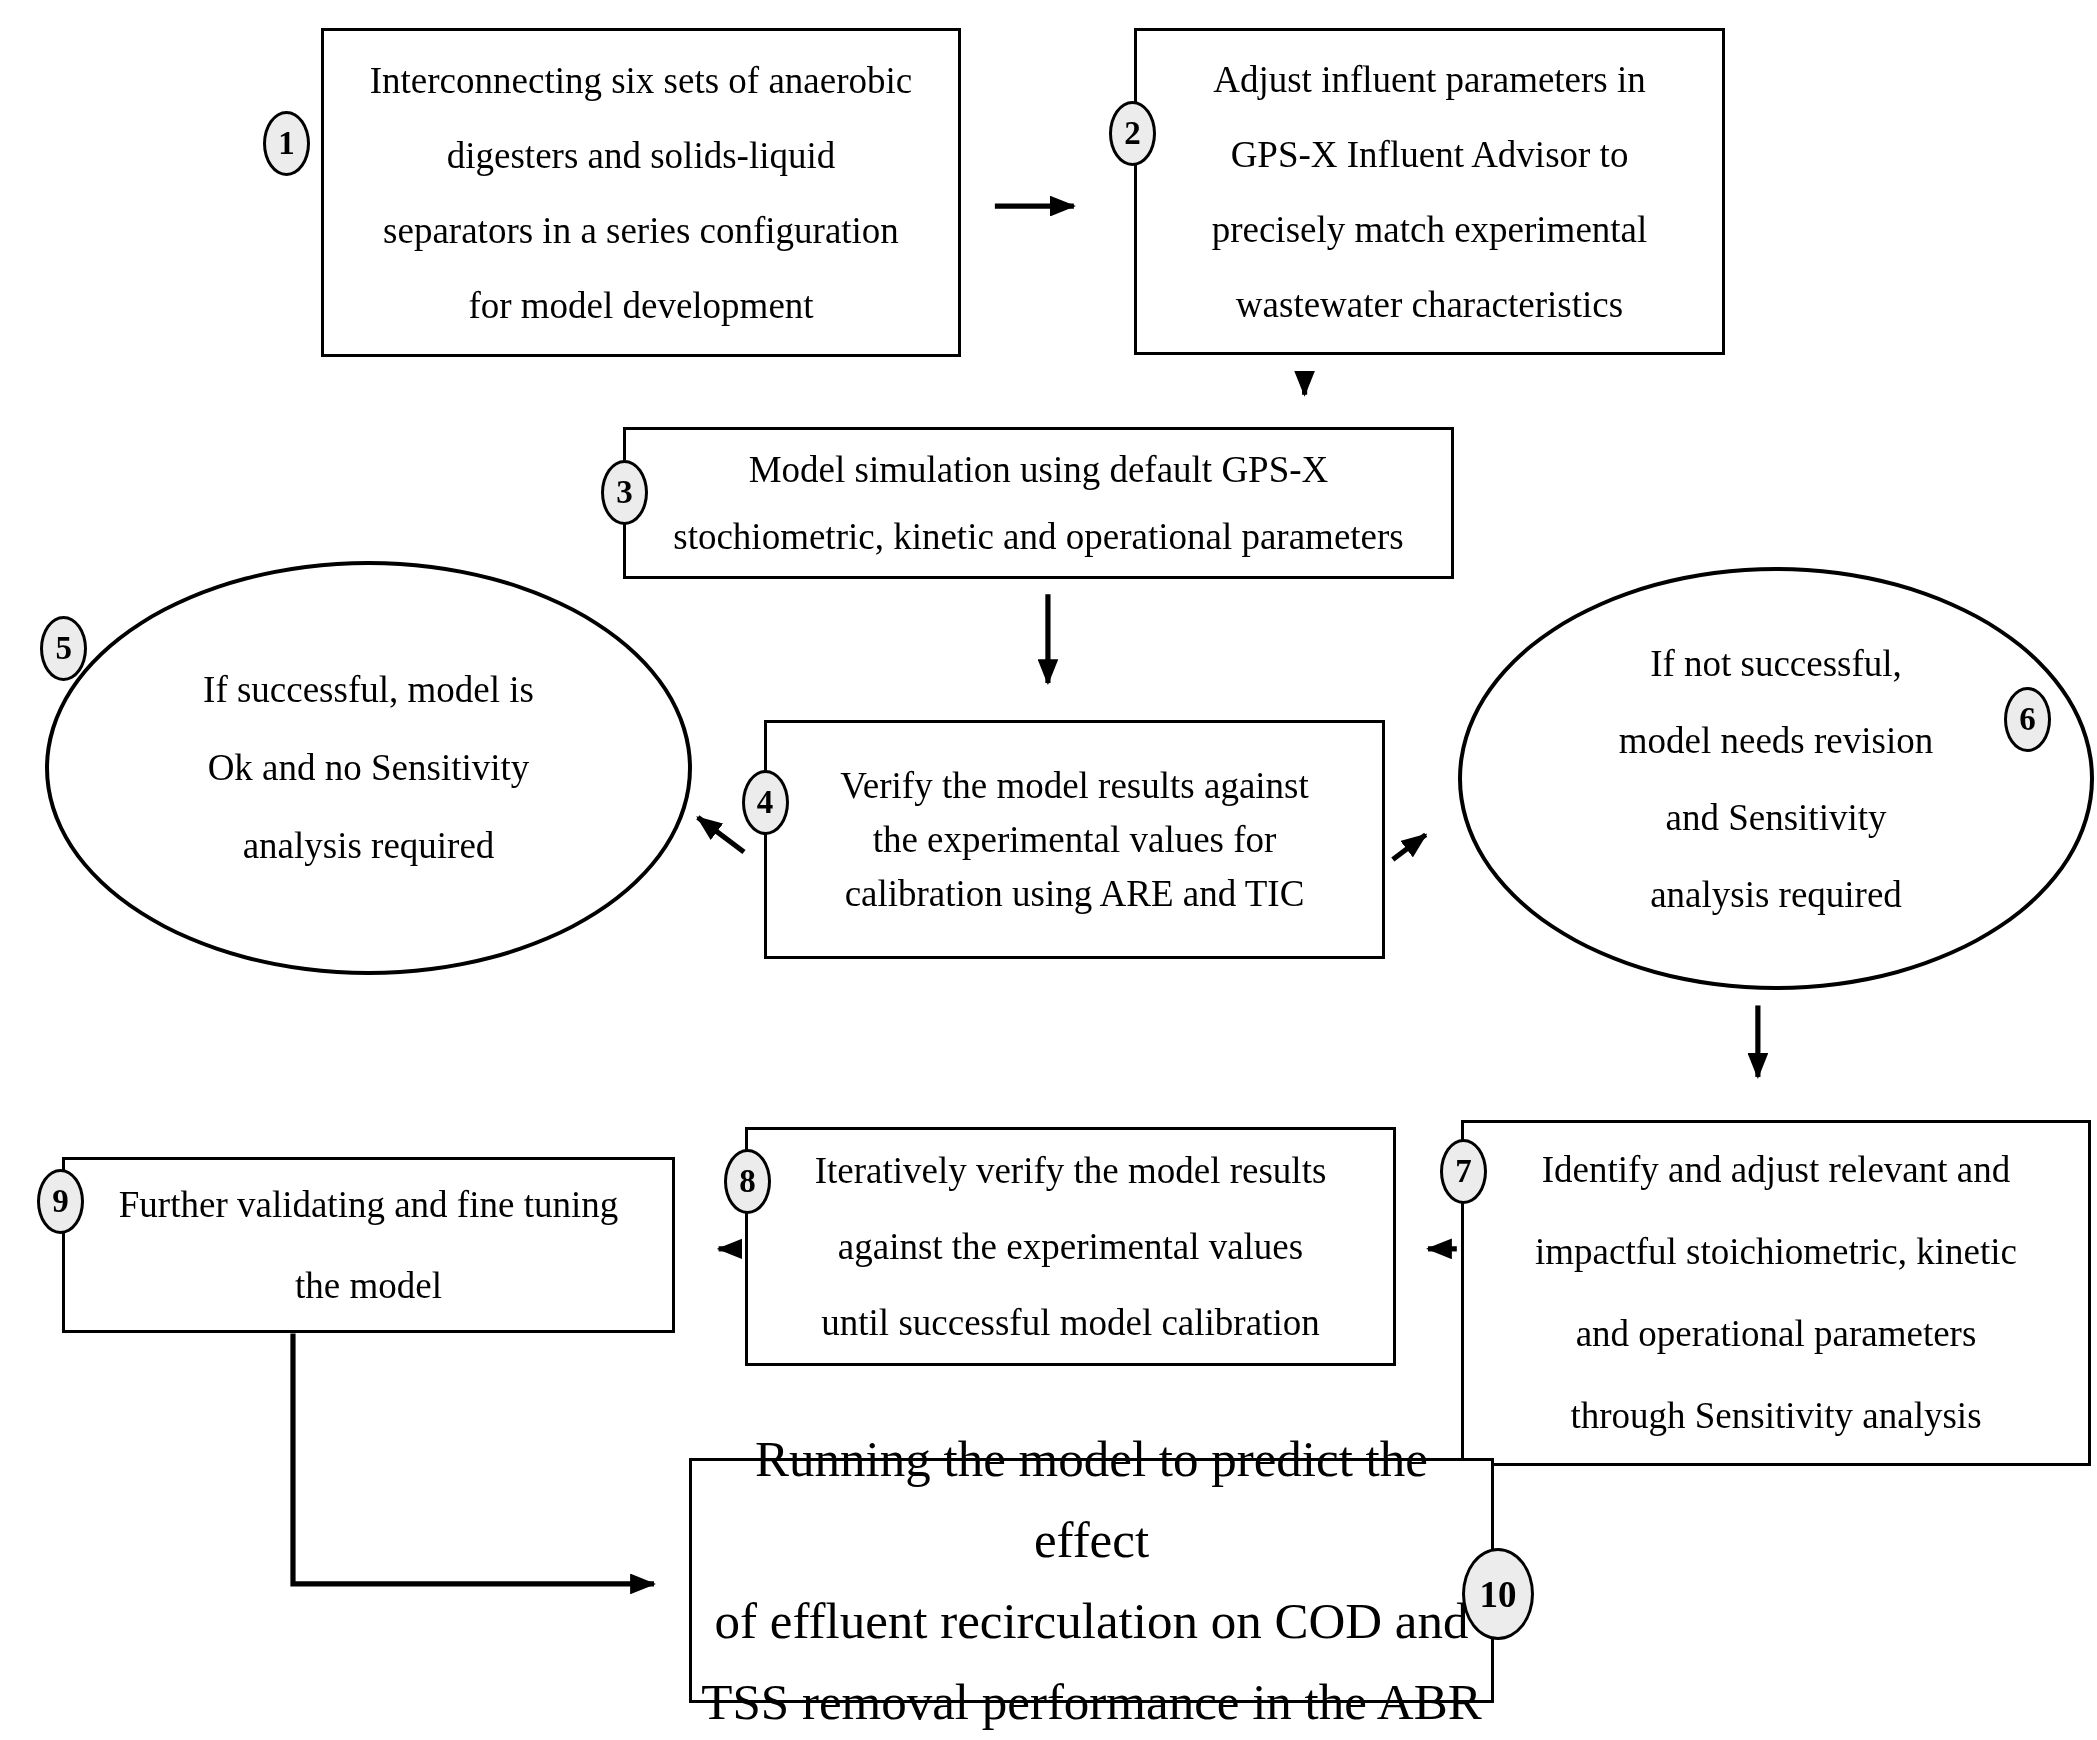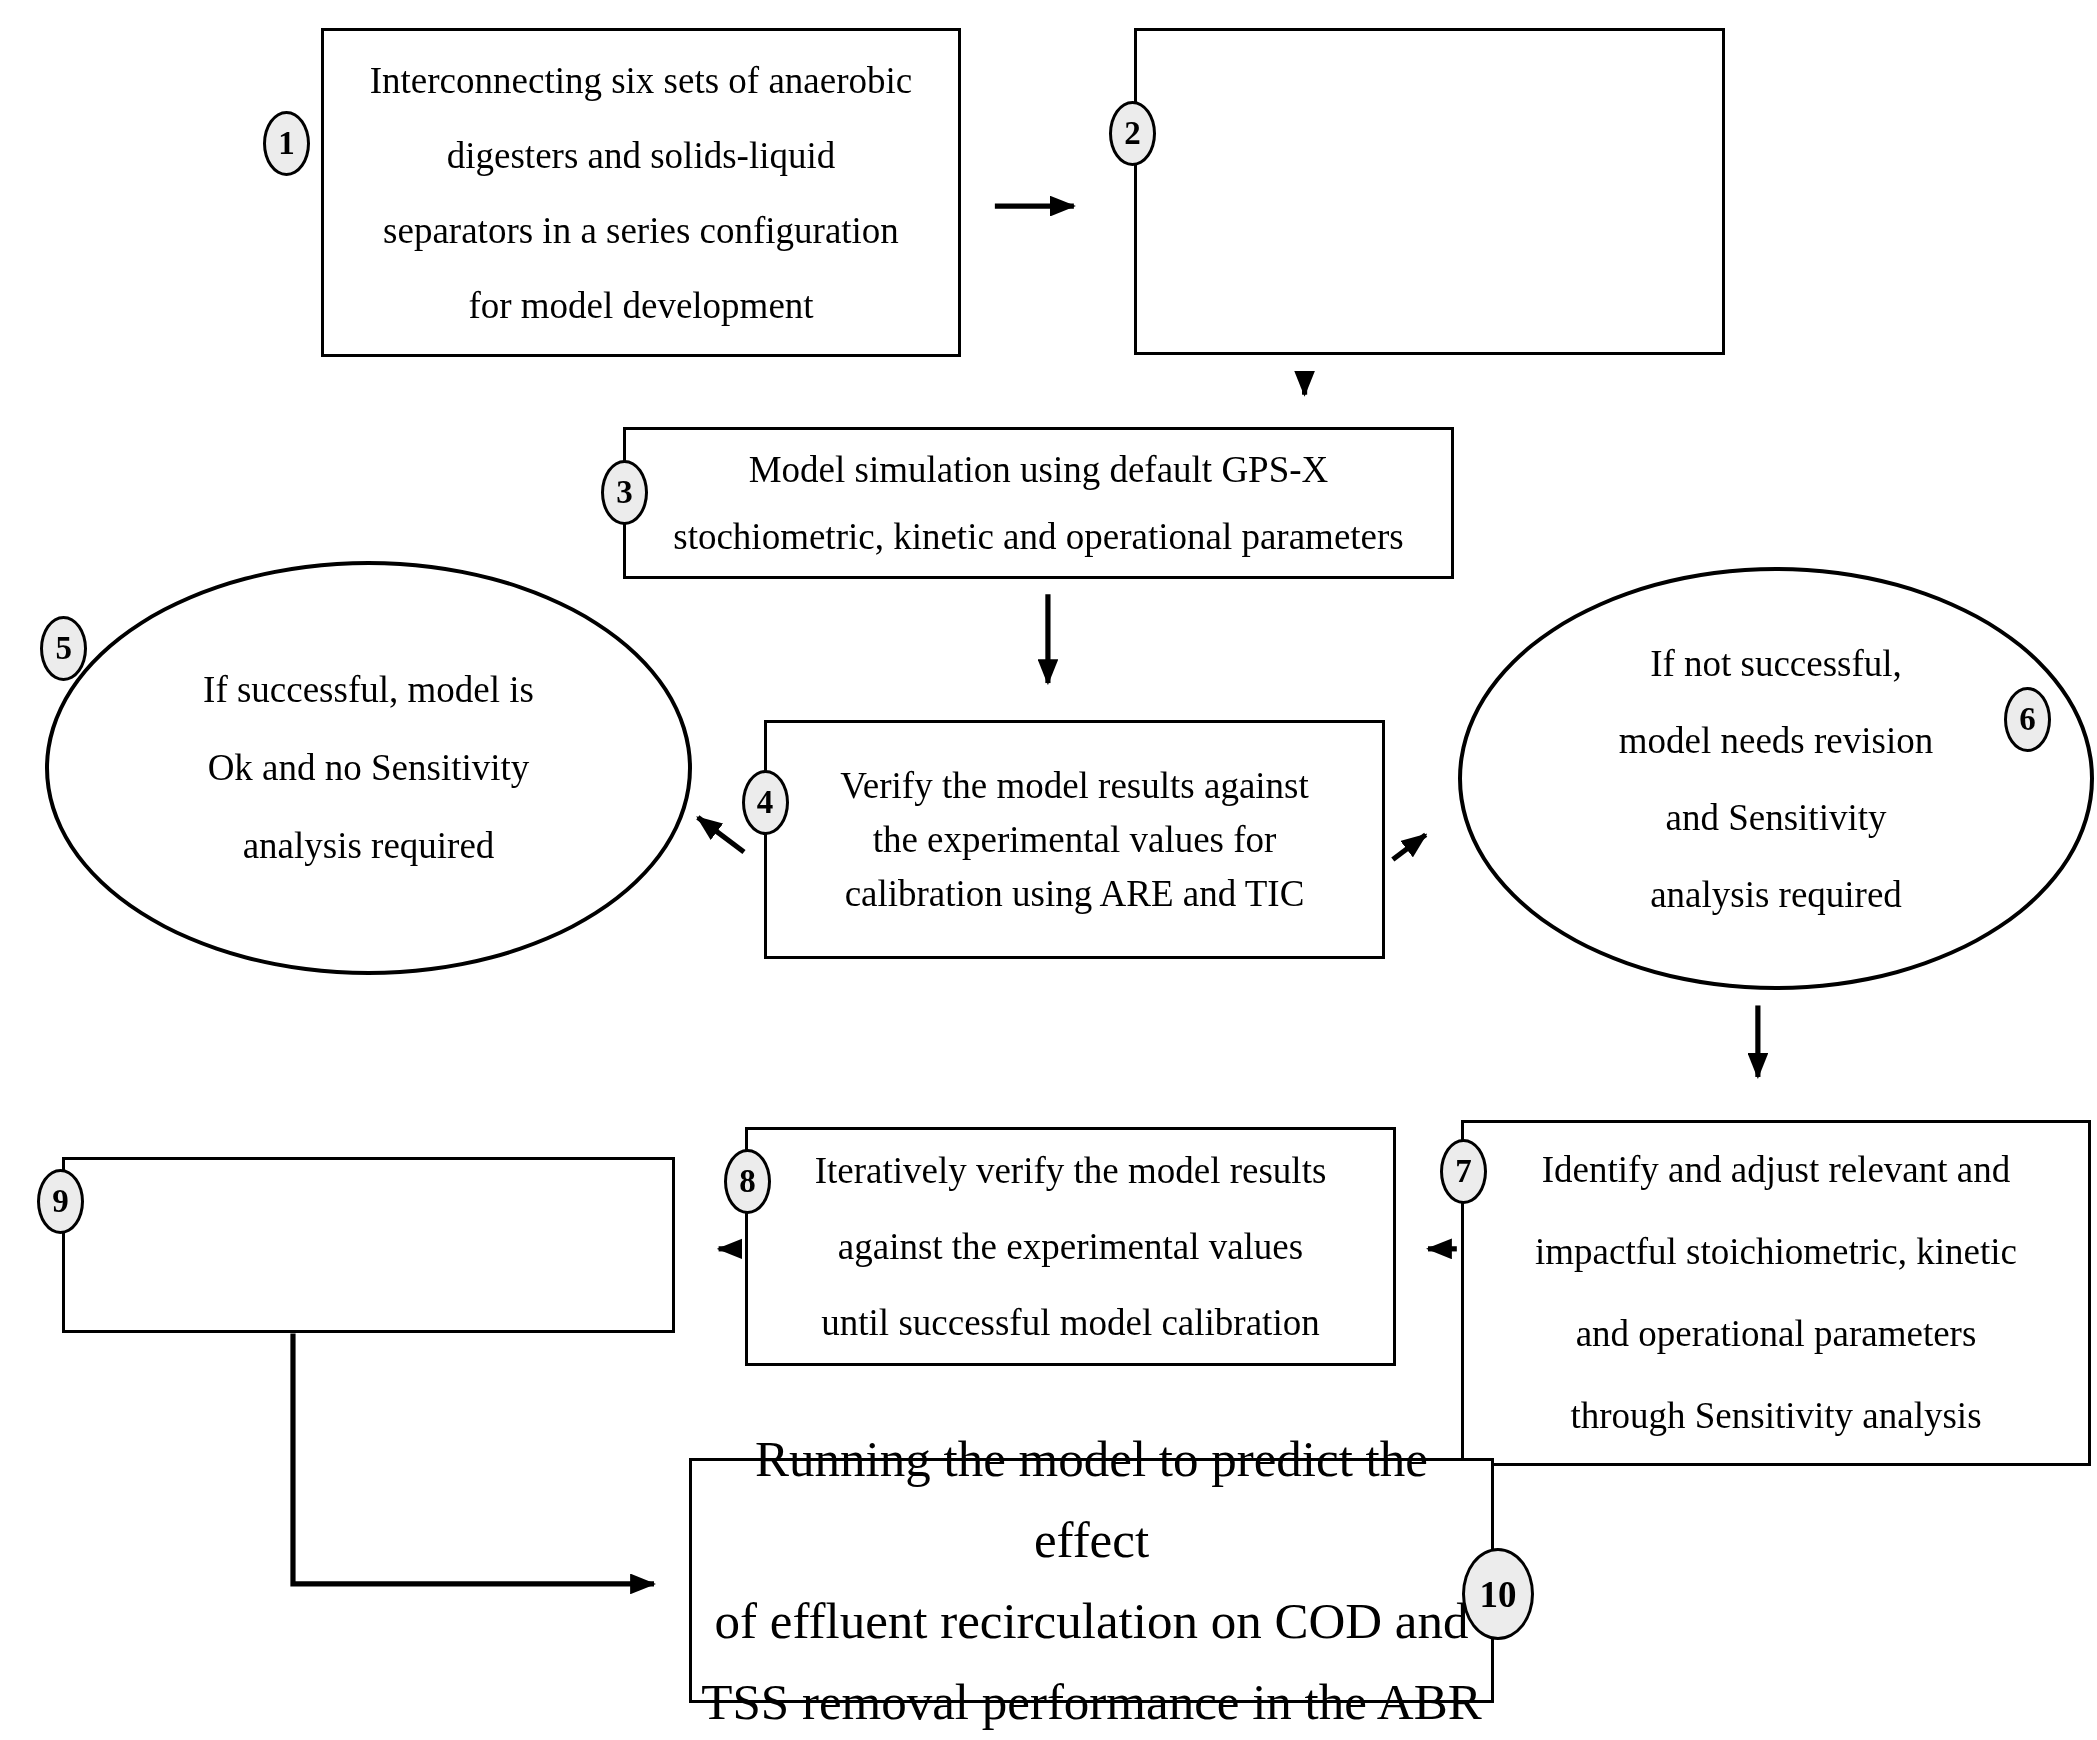--- a/index.html
+++ b/index.html
@@ -118,20 +118,24 @@
   <div class="node rect" id="n1">
     <span class="badge">1</span>
     <div class="node-text">Interconnecting six sets of anaerobic
 digesters and solids-liquid
 separators in a series configuration
 for model development</div>
   </div>
 
   <div class="node rect" id="n2">
     <span class="badge">2</span>
+    <div class="node-text">Adjust influent parameters in
+GPS-X Influent Advisor to
+precisely match experimental
+wastewater characteristics</div>
   </div>
 
   <div class="node rect" id="n3">
     <span class="badge">3</span>
     <div class="node-text">Model simulation using default GPS-X
 stochiometric, kinetic and operational parameters</div>
   </div>
 
   <div class="node rect" id="n4">
     <span class="badge">4</span>
@@ -165,20 +169,22 @@
 
   <div class="node rect" id="n8">
     <span class="badge">8</span>
     <div class="node-text">Iteratively verify the model results
 against the experimental values
 until successful model calibration</div>
   </div>
 
   <div class="node rect" id="n9">
     <span class="badge">9</span>
+    <div class="node-text">Further validating and fine tuning
+the model</div>
   </div>
 
   <div class="node rect" id="n10">
     <span class="badge">10</span>
     <div class="node-text">Running the model to predict the effect
 of effluent recirculation on COD and
 TSS removal performance in the ABR</div>
   </div>
 
 </div>

